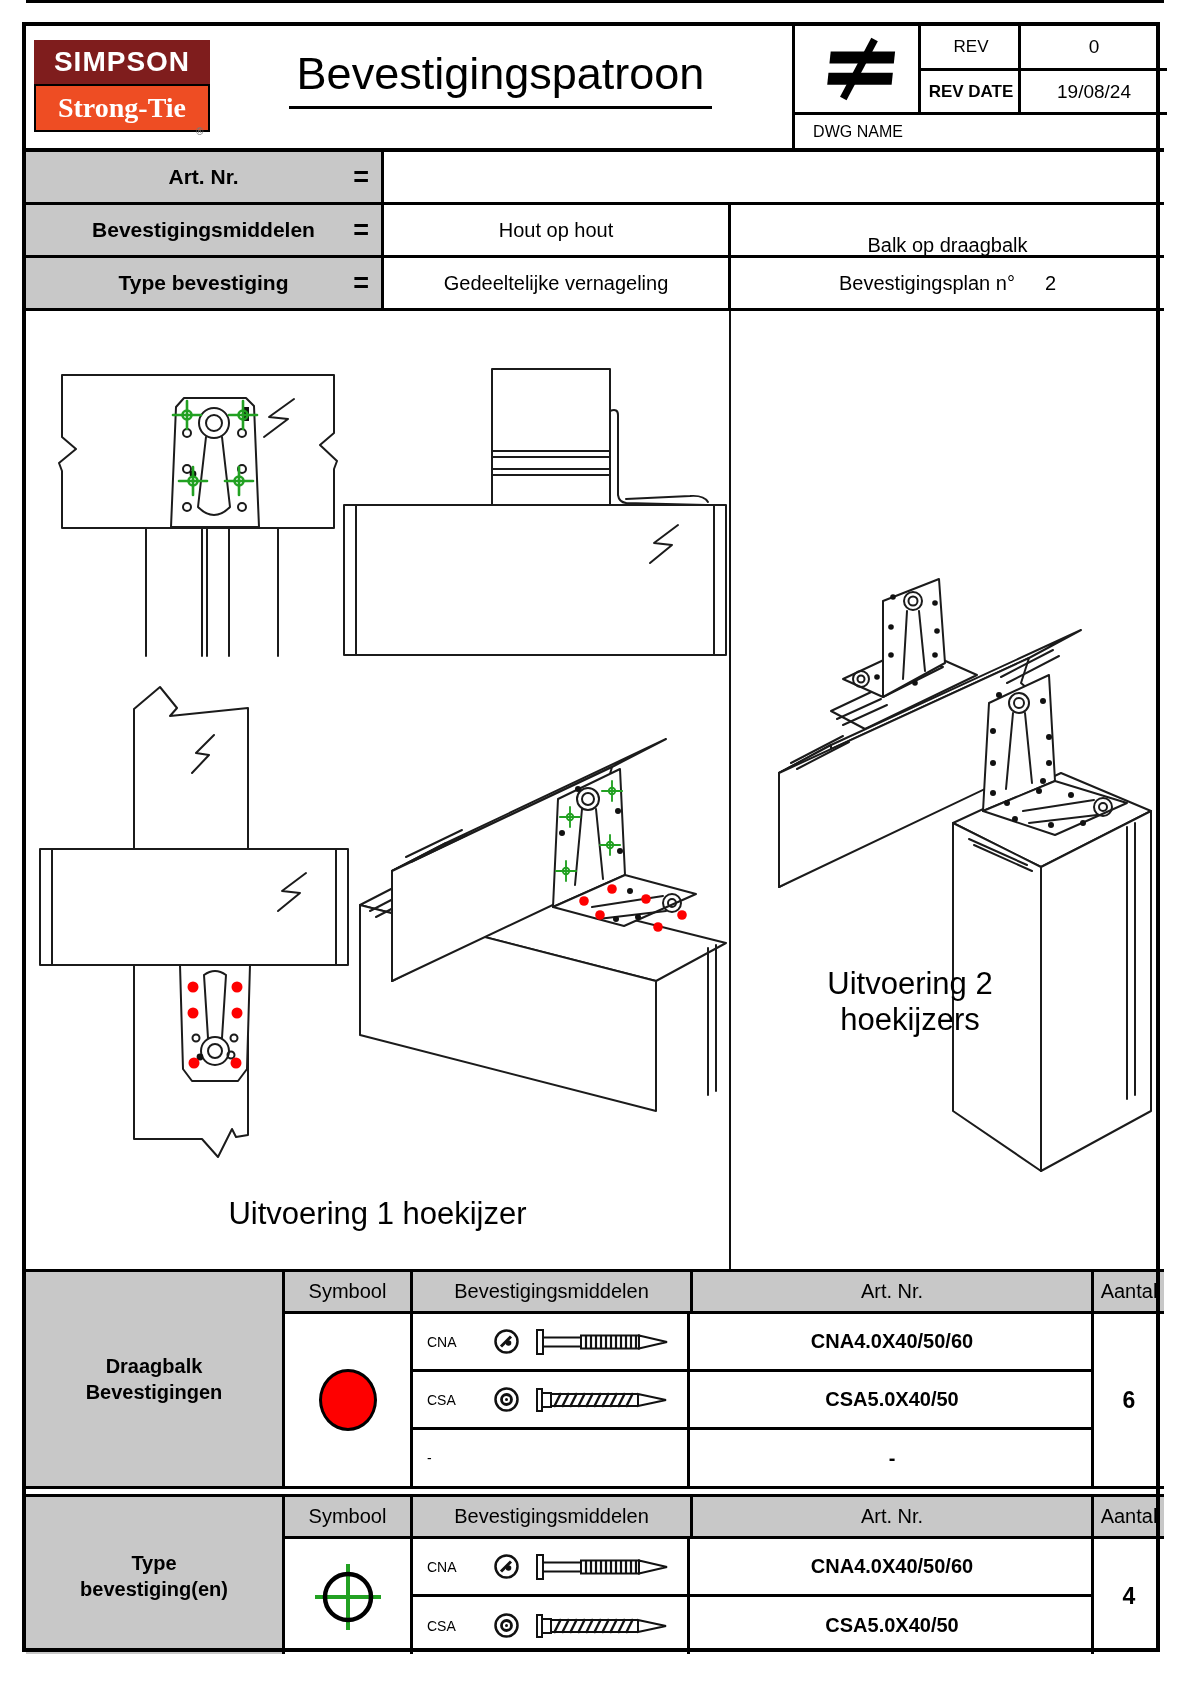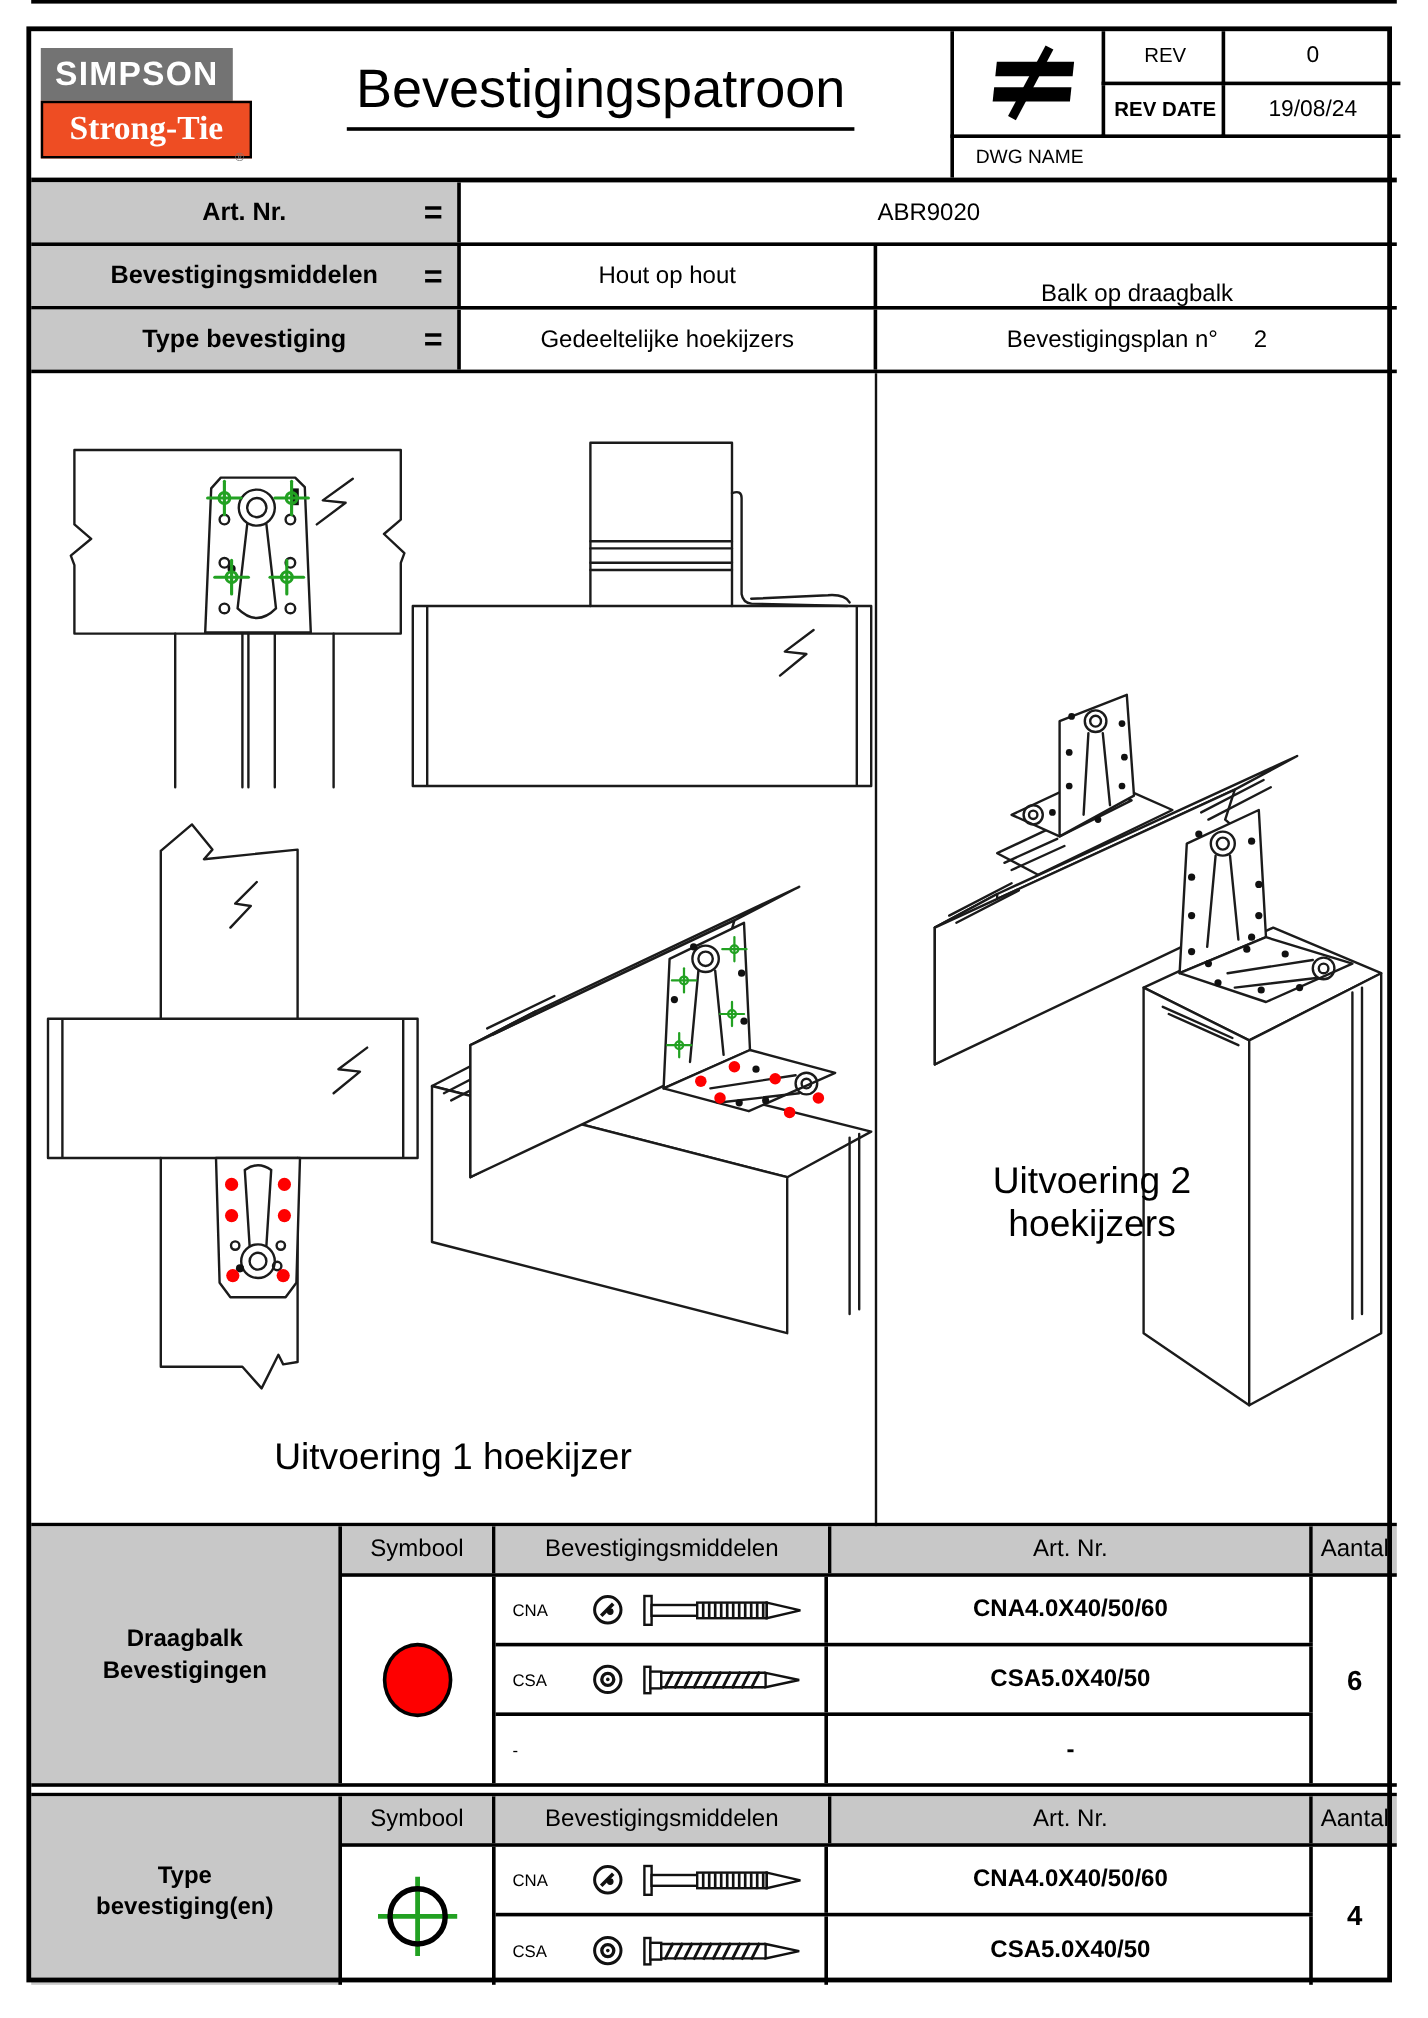--- a/index.html
+++ b/index.html
@@ -3,21 +3,21 @@
 <meta charset="utf-8">
 <style>
   html,body{margin:0;padding:0;background:#f2f2f2;}
   .page{position:relative;width:1190px;height:1682px;background:#ffffff;
         font-family:"Liberation Sans",sans-serif;color:#000;overflow:hidden;}
   .abs{position:absolute;}
   .frame{left:22px;top:22px;width:1130px;height:1622px;border:4px solid #000;pointer-events:none;}
   .hline{background:#000;height:3px;}
 
   
-  .logo-top{left:34px;top:40px;width:160px;height:44px;background:#737373;color:#fff;
+  .logo-top{left:34px;top:40px;width:176px;height:44px;background:#7f1d1d;color:#fff;
             display:flex;align-items:center;justify-content:center;
             font-weight:bold;font-size:28px;letter-spacing:1px;}
   .logo-bottom{left:34px;top:84px;width:172px;height:44px;background:#ee4d23;border:2px solid #000;
             color:#fff;display:flex;align-items:center;justify-content:center;
             font-family:"Liberation Serif",serif;font-weight:bold;font-size:28px;}
   .logo-reg{left:196px;top:126px;font-size:10px;color:#777;}
   .title-wrap{left:228px;top:48px;width:545px;text-align:center;}
   .title-wrap span{display:inline-block;font-size:45px;border-bottom:3px solid #000;padding:0 8px 6px 8px;}
   .cell{display:flex;align-items:center;justify-content:center;}
   .ne-cell{left:792px;top:26px;width:126px;height:86px;border-left:3px solid #000;border-bottom:3px solid #000;}
@@ -77,37 +77,36 @@
   <div class="abs cell rev-v">0</div>
   <div class="abs cell rd-l">REV DATE</div>
   <div class="abs cell rd-v">19/08/24</div>
   <div class="abs cell dwg-l">DWG NAME</div>
   <div class="abs header-sep"></div>
 
   <div class="abs cell info-label" style="top:152px;">
     <span>Art. Nr.</span>
     <span class="eq">=</span>
   </div>
-  <div class="abs cell info-val" style="left:384px;top:152px;width:780px;height:50px;">ABR9020</div>
   <div class="abs hline" style="left:26px;width:1138px;"></div>
   <div class="abs hline sep1" style="left:26px;width:1138px;"></div>
 
   <div class="abs cell info-label" style="top:205px;">
     <span>Bevestigingsmiddelen</span>
     <span class="eq">=</span>
   </div>
   <div class="abs cell info-val" style="left:384px;top:205px;width:344px;height:50px;border-right:3px solid #000;">Hout op hout</div>
   <div class="abs cell info-val" style="left:731px;top:220px;width:433px;height:50px;">Balk op draagbalk</div>
   <div class="abs hline sep2" style="left:26px;width:1138px;"></div>
 
   <div class="abs cell info-label" style="top:258px;">
     <span>Type bevestiging</span>
     <span class="eq">=</span>
   </div>
-  <div class="abs cell info-val" style="left:384px;top:258px;width:344px;height:50px;border-right:3px solid #000;">Gedeeltelijke hoekijzers</div>
+  <div class="abs cell info-val" style="left:384px;top:258px;width:344px;height:50px;border-right:3px solid #000;">Gedeeltelijke vernageling</div>
   <div class="abs cell info-val" style="left:731px;top:258px;width:433px;height:50px;gap:30px;">
     <span>Bevestigingsplan n°</span>
     <span>2</span>
   </div>
   <div class="abs hline sep3" style="left:26px;width:1138px;"></div>
 
   <div class="abs divider"></div>
 
   <svg class="abs" style="left:26px;top:311px;" width="703" height="961" viewBox="0 0 703 961">
     <defs>

